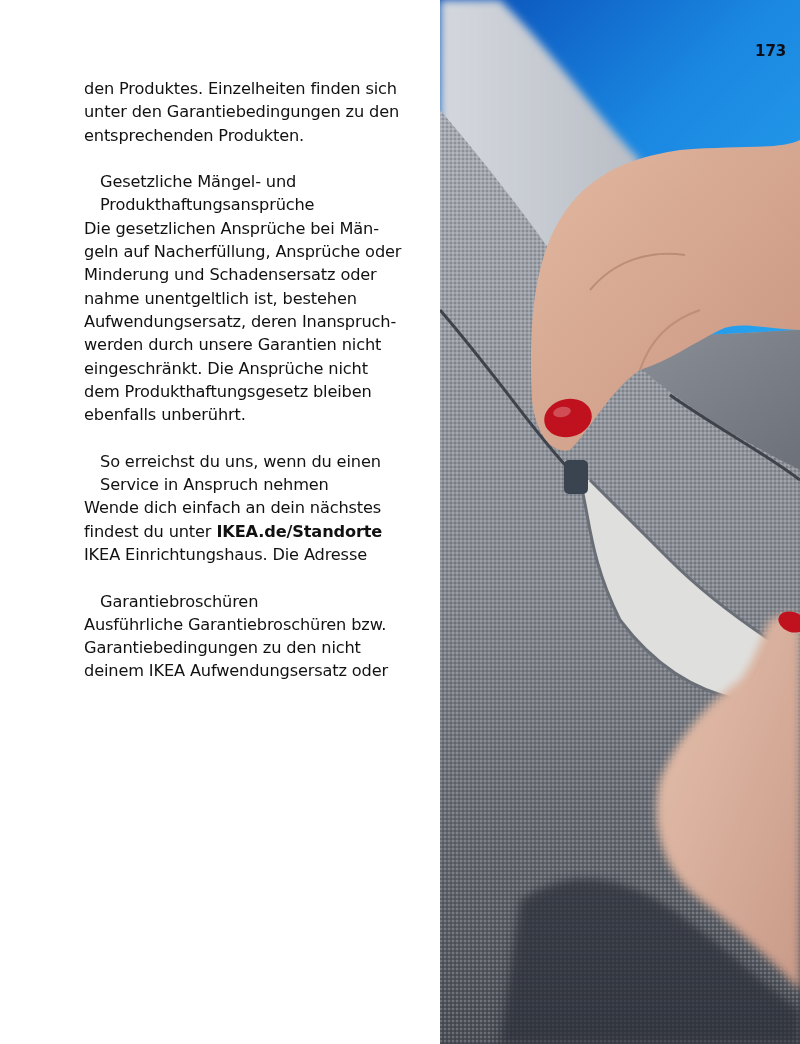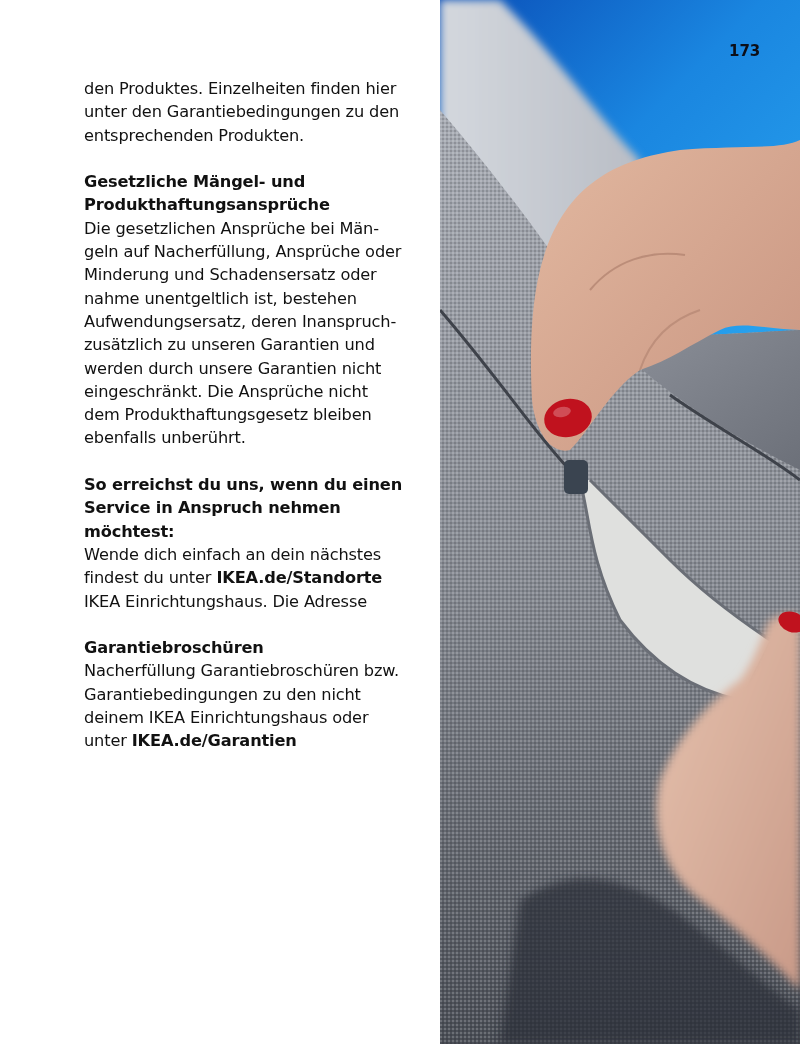--- a/index.html
+++ b/index.html
@@ -10,86 +10,83 @@
       position: absolute;
       left: 84px;
       top: 77px;
       width: 340px;
       font-size: 16.2px;
       line-height: 23.3px;
       letter-spacing: -0.15px;
       color: #111;
     }
     .para { margin-bottom: 23.3px; }
-    .heading { font-weight: bold; display: block; }
+    .heading { font-weight: normal; display: block; margin-left: 16px; }
     .body-line { display: block; white-space: nowrap; }
     .strong { font-weight: bold; }
 
     .photo {
       position: absolute;
       left: 440px;
       top: 0;
       width: 360px;
       height: 1044px;
       overflow: hidden;
       background: #8a8e96;
     }
     .photo svg { display: block; }
 
     .page-number {
       position: absolute;
-      left: 729px;
+      left: 755px;
       top: 42px;
       font-size: 15px;
       font-weight: bold;
       color: #0c0f18;
       font-family: "DejaVu Sans", sans-serif;
     }
   </style>
 </head>
 <body>
 
 <div class="text-column">
 
   <div class="para">
-    <span class="body-line">den Produktes. Einzelheiten finden hier</span>
+    <span class="body-line">den Produktes. Einzelheiten finden sich</span>
     <span class="body-line">unter den Garantiebedingungen zu den</span>
     <span class="body-line">entsprechenden Produkten.</span>
   </div>
 
   <div class="para">
     <span class="heading">Gesetzliche Mängel- und</span>
     <span class="heading">Produkthaftungsansprüche</span>
     <span class="body-line">Die gesetzlichen Ansprüche bei Män-</span>
     <span class="body-line">geln auf Nacherfüllung, Ansprüche oder</span>
     <span class="body-line">Minderung und Schadensersatz oder</span>
     <span class="body-line">nahme unentgeltlich ist, bestehen</span>
     <span class="body-line">Aufwendungsersatz, deren Inanspruch-</span>
-    <span class="body-line">zusätzlich zu unseren Garantien und</span>
     <span class="body-line">werden durch unsere Garantien nicht</span>
     <span class="body-line">eingeschränkt. Die Ansprüche nicht</span>
     <span class="body-line">dem Produkthaftungsgesetz bleiben</span>
     <span class="body-line">ebenfalls unberührt.</span>
   </div>
 
   <div class="para">
     <span class="heading">So erreichst du uns, wenn du einen</span>
     <span class="heading">Service in Anspruch nehmen</span>
-    <span class="heading">möchtest:</span>
     <span class="body-line">Wende dich einfach an dein nächstes</span>
     <span class="body-line"><span>findest du unter </span><span class="strong">IKEA.de/Standorte</span></span>
     <span class="body-line">IKEA Einrichtungshaus. Die Adresse</span>
   </div>
 
   <div class="para">
     <span class="heading">Garantiebroschüren</span>
-    <span class="body-line">Nacherfüllung Garantiebroschüren bzw.</span>
+    <span class="body-line">Ausführliche Garantiebroschüren bzw.</span>
     <span class="body-line">Garantiebedingungen zu den nicht</span>
-    <span class="body-line">deinem IKEA Einrichtungshaus oder</span>
-    <span class="body-line"><span>unter </span><span class="strong">IKEA.de/Garantien</span></span>
+    <span class="body-line">deinem IKEA Aufwendungsersatz oder</span>
   </div>
 
 </div>
 
 <div class="photo">
   <svg width="360" height="1044" viewBox="0 0 360 1044" xmlns="http://www.w3.org/2000/svg">
     <defs>
       <linearGradient id="blueBg" x1="0" y1="0" x2="1" y2="1">
         <stop offset="0" stop-color="#0a4fb8"></stop>
         <stop offset="0.45" stop-color="#1a86e0"></stop>

